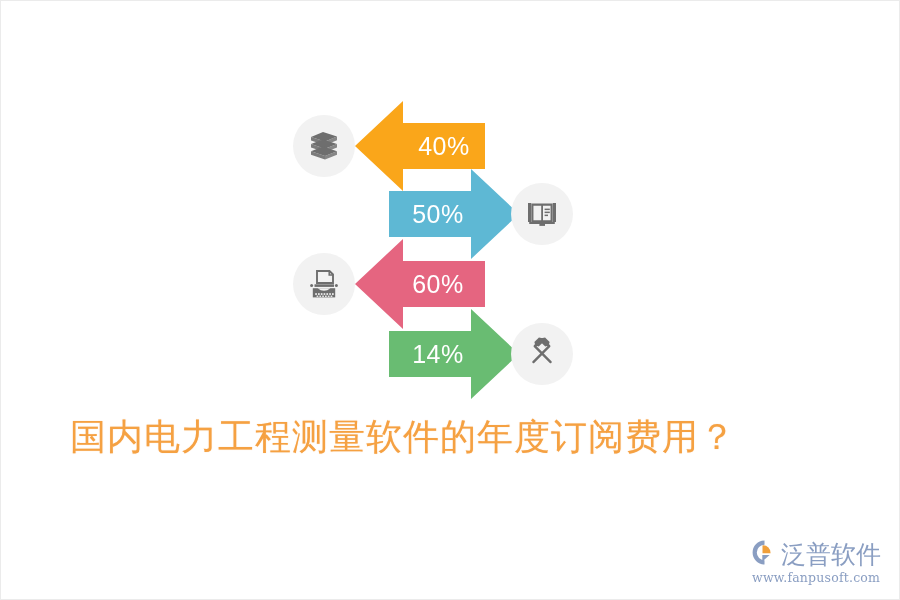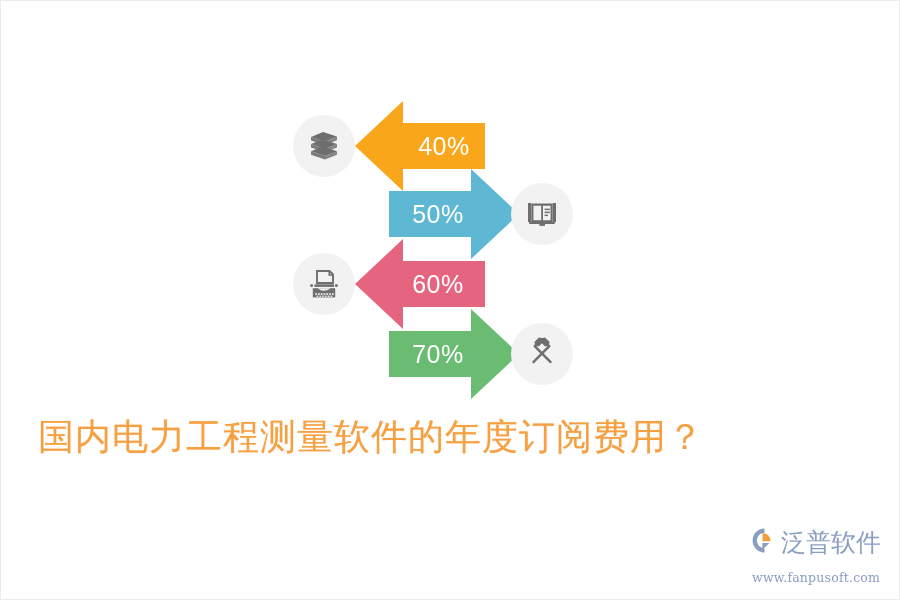--- a/index.html
+++ b/index.html
@@ -78,20 +78,21 @@
     left: 0;
     top: 412px;
     width: 740px;
     text-align: center;
     font-size: 36px;
     color: #f5a142;
     font-family: "DejaVu Sans", "Liberation Sans", sans-serif;
     letter-spacing: 1px;
     text-shadow: 0 0 1px rgba(250,200,150,0.85);
     white-space: nowrap;
+    padding-left: 32px;
   }
 
   
   #logo {
     position: absolute;
     right: 16px;
     bottom: 14px;
     display: flex;
     flex-direction: column;
     align-items: flex-start;
@@ -107,21 +108,21 @@
     color: #8a9ec2;
     font-family: Liberation Serif, serif;
     letter-spacing: 0px;
     line-height: 1;
   }
   .logo-url {
     font-size: 12.5px;
     color: #8a9ec2;
     font-family: "DejaVu Serif", "Liberation Serif", serif;
     letter-spacing: 0.2px;
-    margin-top: 12px;
+    margin-top: 0;
     margin-left: 1px;
     width: 100%;
     text-align: left;
   }
 </style>
 </head>
 <body>
 
 <div id="canvas">
 
@@ -229,21 +230,21 @@
             </g>
 
             <g transform="rotate(-45 18 18)">
               <path d="M21 4.2 L27.5 4.2 L29.6 7.3 L27.5 10.4 L21 10.4 L19.4 7.3 Z"></path>
               <rect x="18.2" y="6.1" width="2.6" height="2.6"></rect>
               <rect x="17.2" y="6.3" width="2.4" height="24.5" rx="1"></rect>
             </g>
           </g>
         </svg>
       </div>
-      <div class="arrow-label" style="left:8px; width:82px;">70%</div>
+      <div class="arrow-label" style="left:8px; width:82px;">14%</div>
     </div>
 
   </div>
 
   <div id="title" style="color: rgb(245, 161, 66);">国内电力工程测量软件的年度订阅费用？</div>
 
   <div id="logo">
     <div class="logo-top">
       <span class="logo-mark">
         <svg width="27" height="27" viewBox="0 0 27 27">

